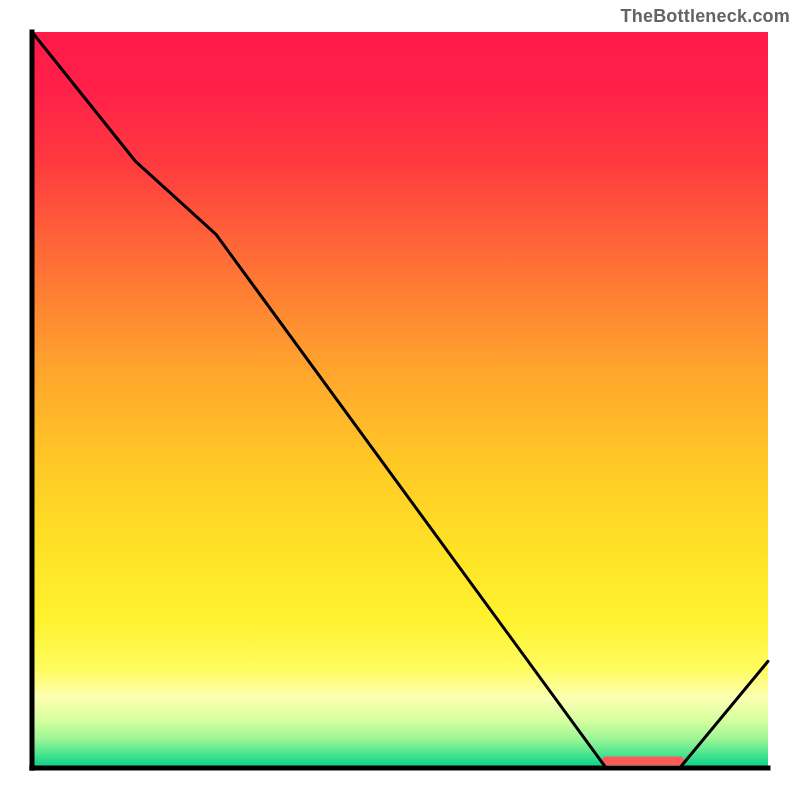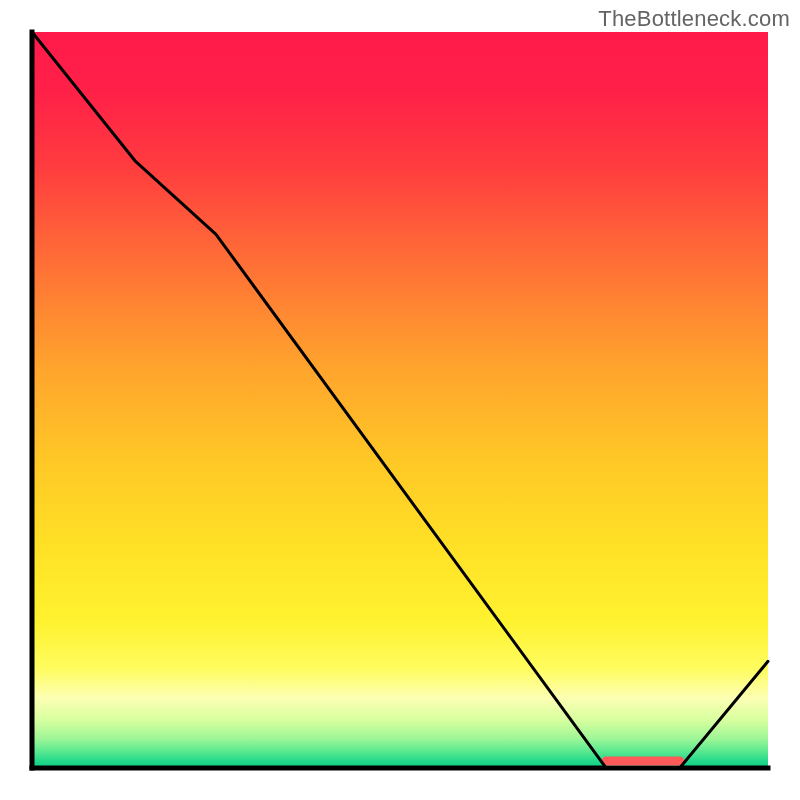--- a/index.html
+++ b/index.html
@@ -12,22 +12,22 @@
   }
   .stage {
     position: relative;
     width: 800px;
     height: 800px;
   }
   .watermark {
     position: absolute;
     top: 6px;
     right: 10px;
-    font-size: 22px;
-    font-weight: 400;
+    font-size: 18px;
+    font-weight: 700;
     color: #646464;
     letter-spacing: 0.2px;
   }
   svg.chart {
     position: absolute;
     inset: 0;
   }
 </style>
 </head>
 <body>

